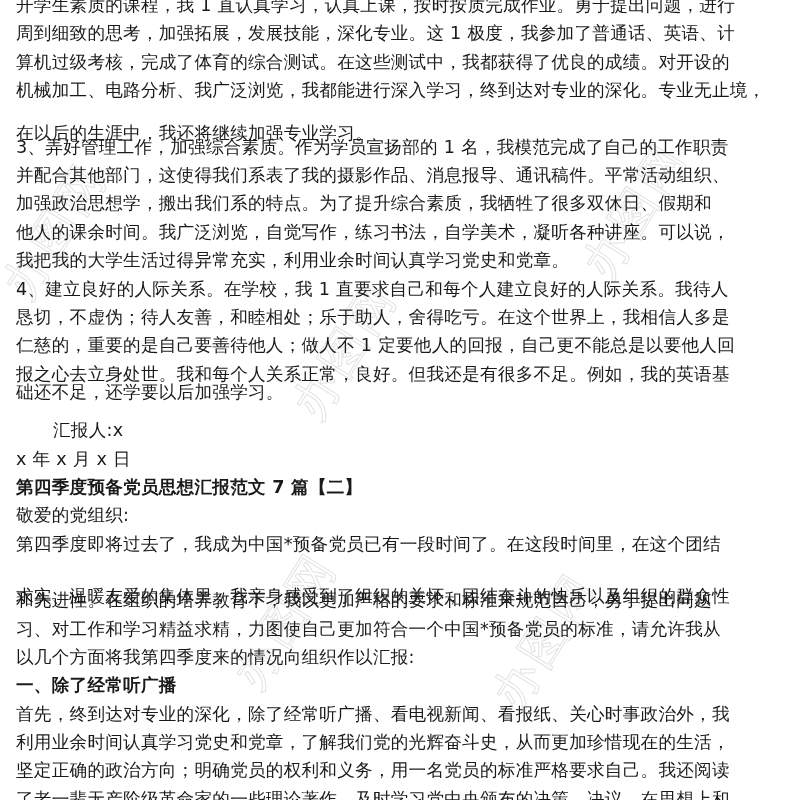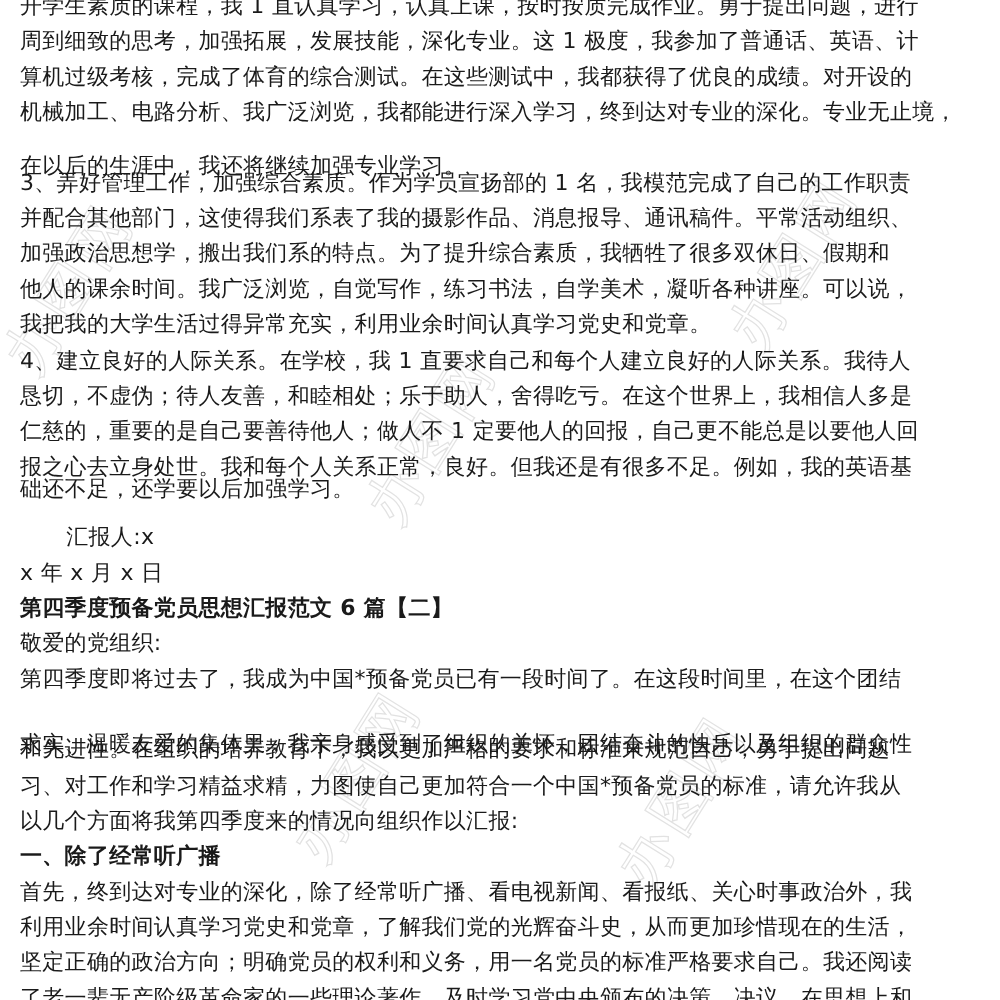--- a/index.html
+++ b/index.html
@@ -65,21 +65,21 @@
       <div class="line" style="top: 199.45px;">加强政治思想学，搬出我们系的特点。为了提升综合素质，我牺牲了很多双休日、假期和</div>
       <div class="line" style="top: 227.8px;">他人的课余时间。我广泛浏览，自觉写作，练习书法，自学美术，凝听各种讲座。可以说，</div>
       <div class="line" style="top: 256.15px;">我把我的大学生活过得异常充实，利用业余时间认真学习党史和党章。</div>
       <div class="line" style="top: 284.5px;">4、建立良好的人际关系。在学校，我 1 直要求自己和每个人建立良好的人际关系。我待人</div>
       <div class="line" style="top: 312.85px;">恳切，不虚伪；待人友善，和睦相处；乐于助人，舍得吃亏。在这个世界上，我相信人多是</div>
       <div class="line" style="top: 341.2px;">仁慈的，重要的是自己要善待他人；做人不 1 定要他人的回报，自己更不能总是以要他人回</div>
       <div class="line" style="top: 369.55px;">报之心去立身处世。我和每个人关系正常，良好。但我还是有很多不足。例如，我的英语基</div>
       <div class="line" style="top: 388px;">础还不足，还学要以后加强学习。</div>
       <div class="line" style="top: 426.25px; margin-left: 37px;">汇报人:x</div>
       <div class="line" style="top: 454.6px;">x 年 x 月 x 日</div>
-      <div class="line bold" style="top: 482.95px;">第四季度预备党员思想汇报范文 6 篇【二】</div>
+      <div class="line bold" style="top: 482.95px;">第四季度预备党员思想汇报范文 7 篇【二】</div>
       <div class="line" style="top: 511.3px;">敬爱的党组织:</div>
       <div class="line" style="top: 539.65px;">第四季度即将过去了，我成为中国*预备党员已有一段时间了。在这段时间里，在这个团结</div>
       <div class="line" style="top: 568px; margin-top: 24px;">求实、温暖友爱的集体里，我亲身感受到了组织的关怀，团结奋斗的快乐以及组织的群众性</div>
       <div class="line" style="top: 596.35px;">和先进性。在组织的培养教育下，我以更加严格的要求和标准来规范自己，勇于提出问题</div>
       <div class="line" style="top: 624.7px;">习、对工作和学习精益求精，力图使自己更加符合一个中国*预备党员的标准，请允许我从</div>
       <div class="line" style="top: 653.05px;">以几个方面将我第四季度来的情况向组织作以汇报:</div>
       <div class="line bold" style="top: 681.4px;">一、除了经常听广播</div>
       <div class="line" style="top: 709.75px;">首先，终到达对专业的深化，除了经常听广播、看电视新闻、看报纸、关心时事政治外，我</div>
       <div class="line" style="top: 738.1px;">利用业余时间认真学习党史和党章，了解我们党的光辉奋斗史，从而更加珍惜现在的生活，</div>
       <div class="line" style="top: 766.45px;">坚定正确的政治方向；明确党员的权利和义务，用一名党员的标准严格要求自己。我还阅读</div>

